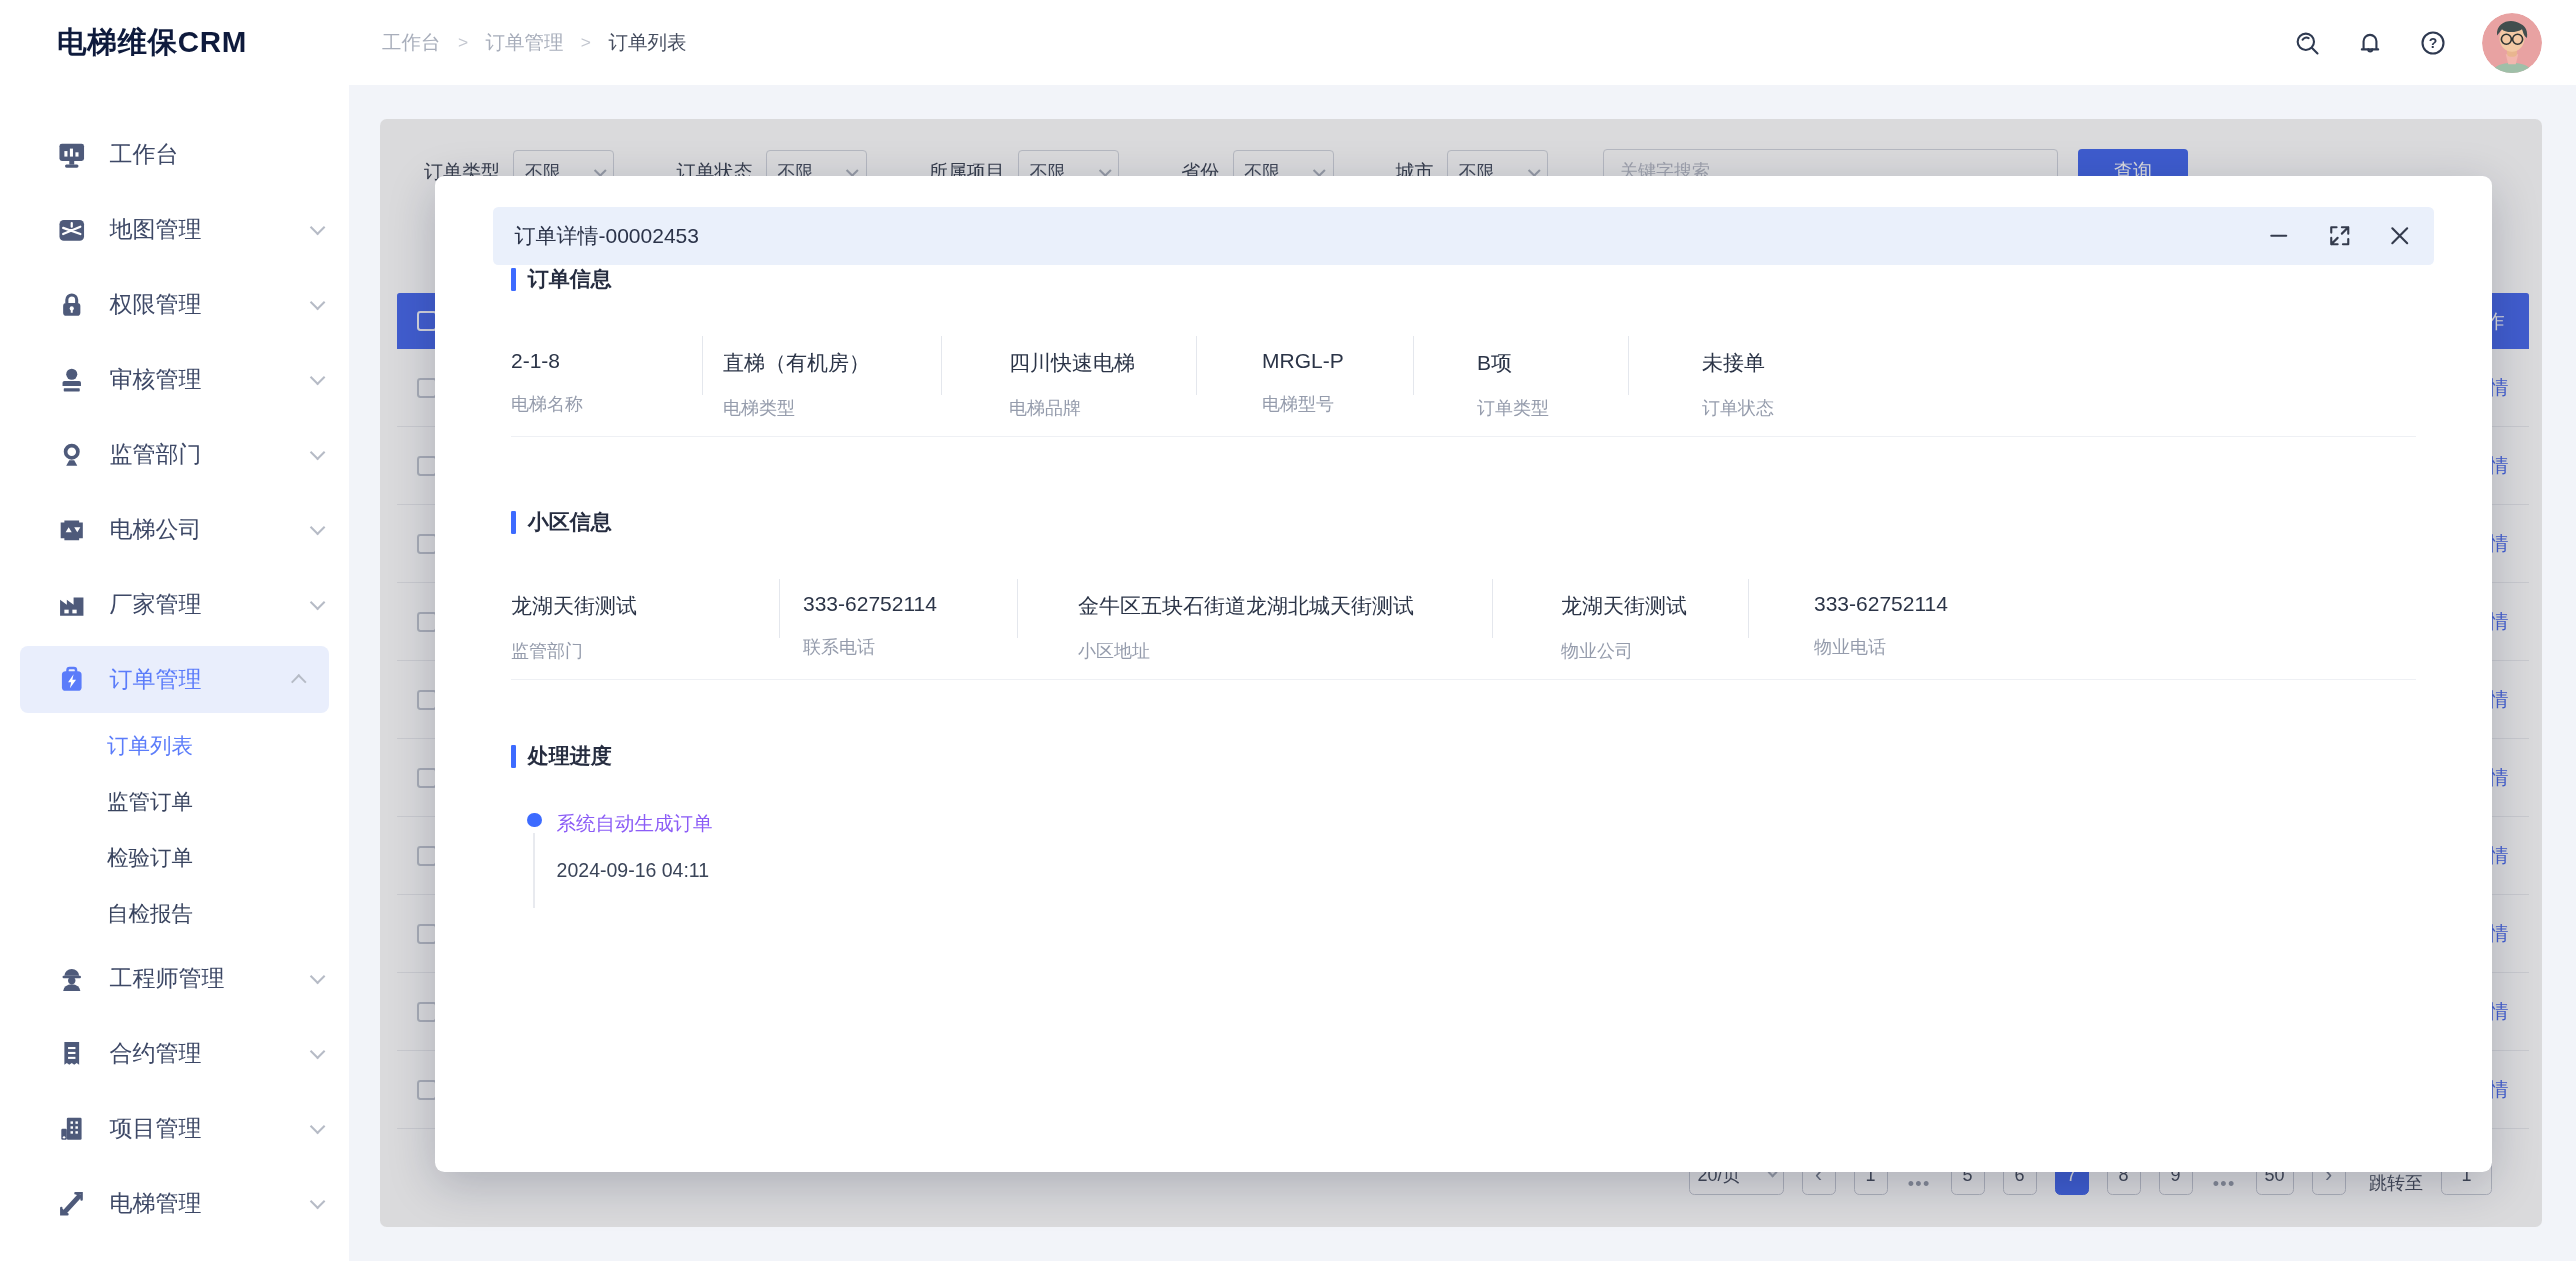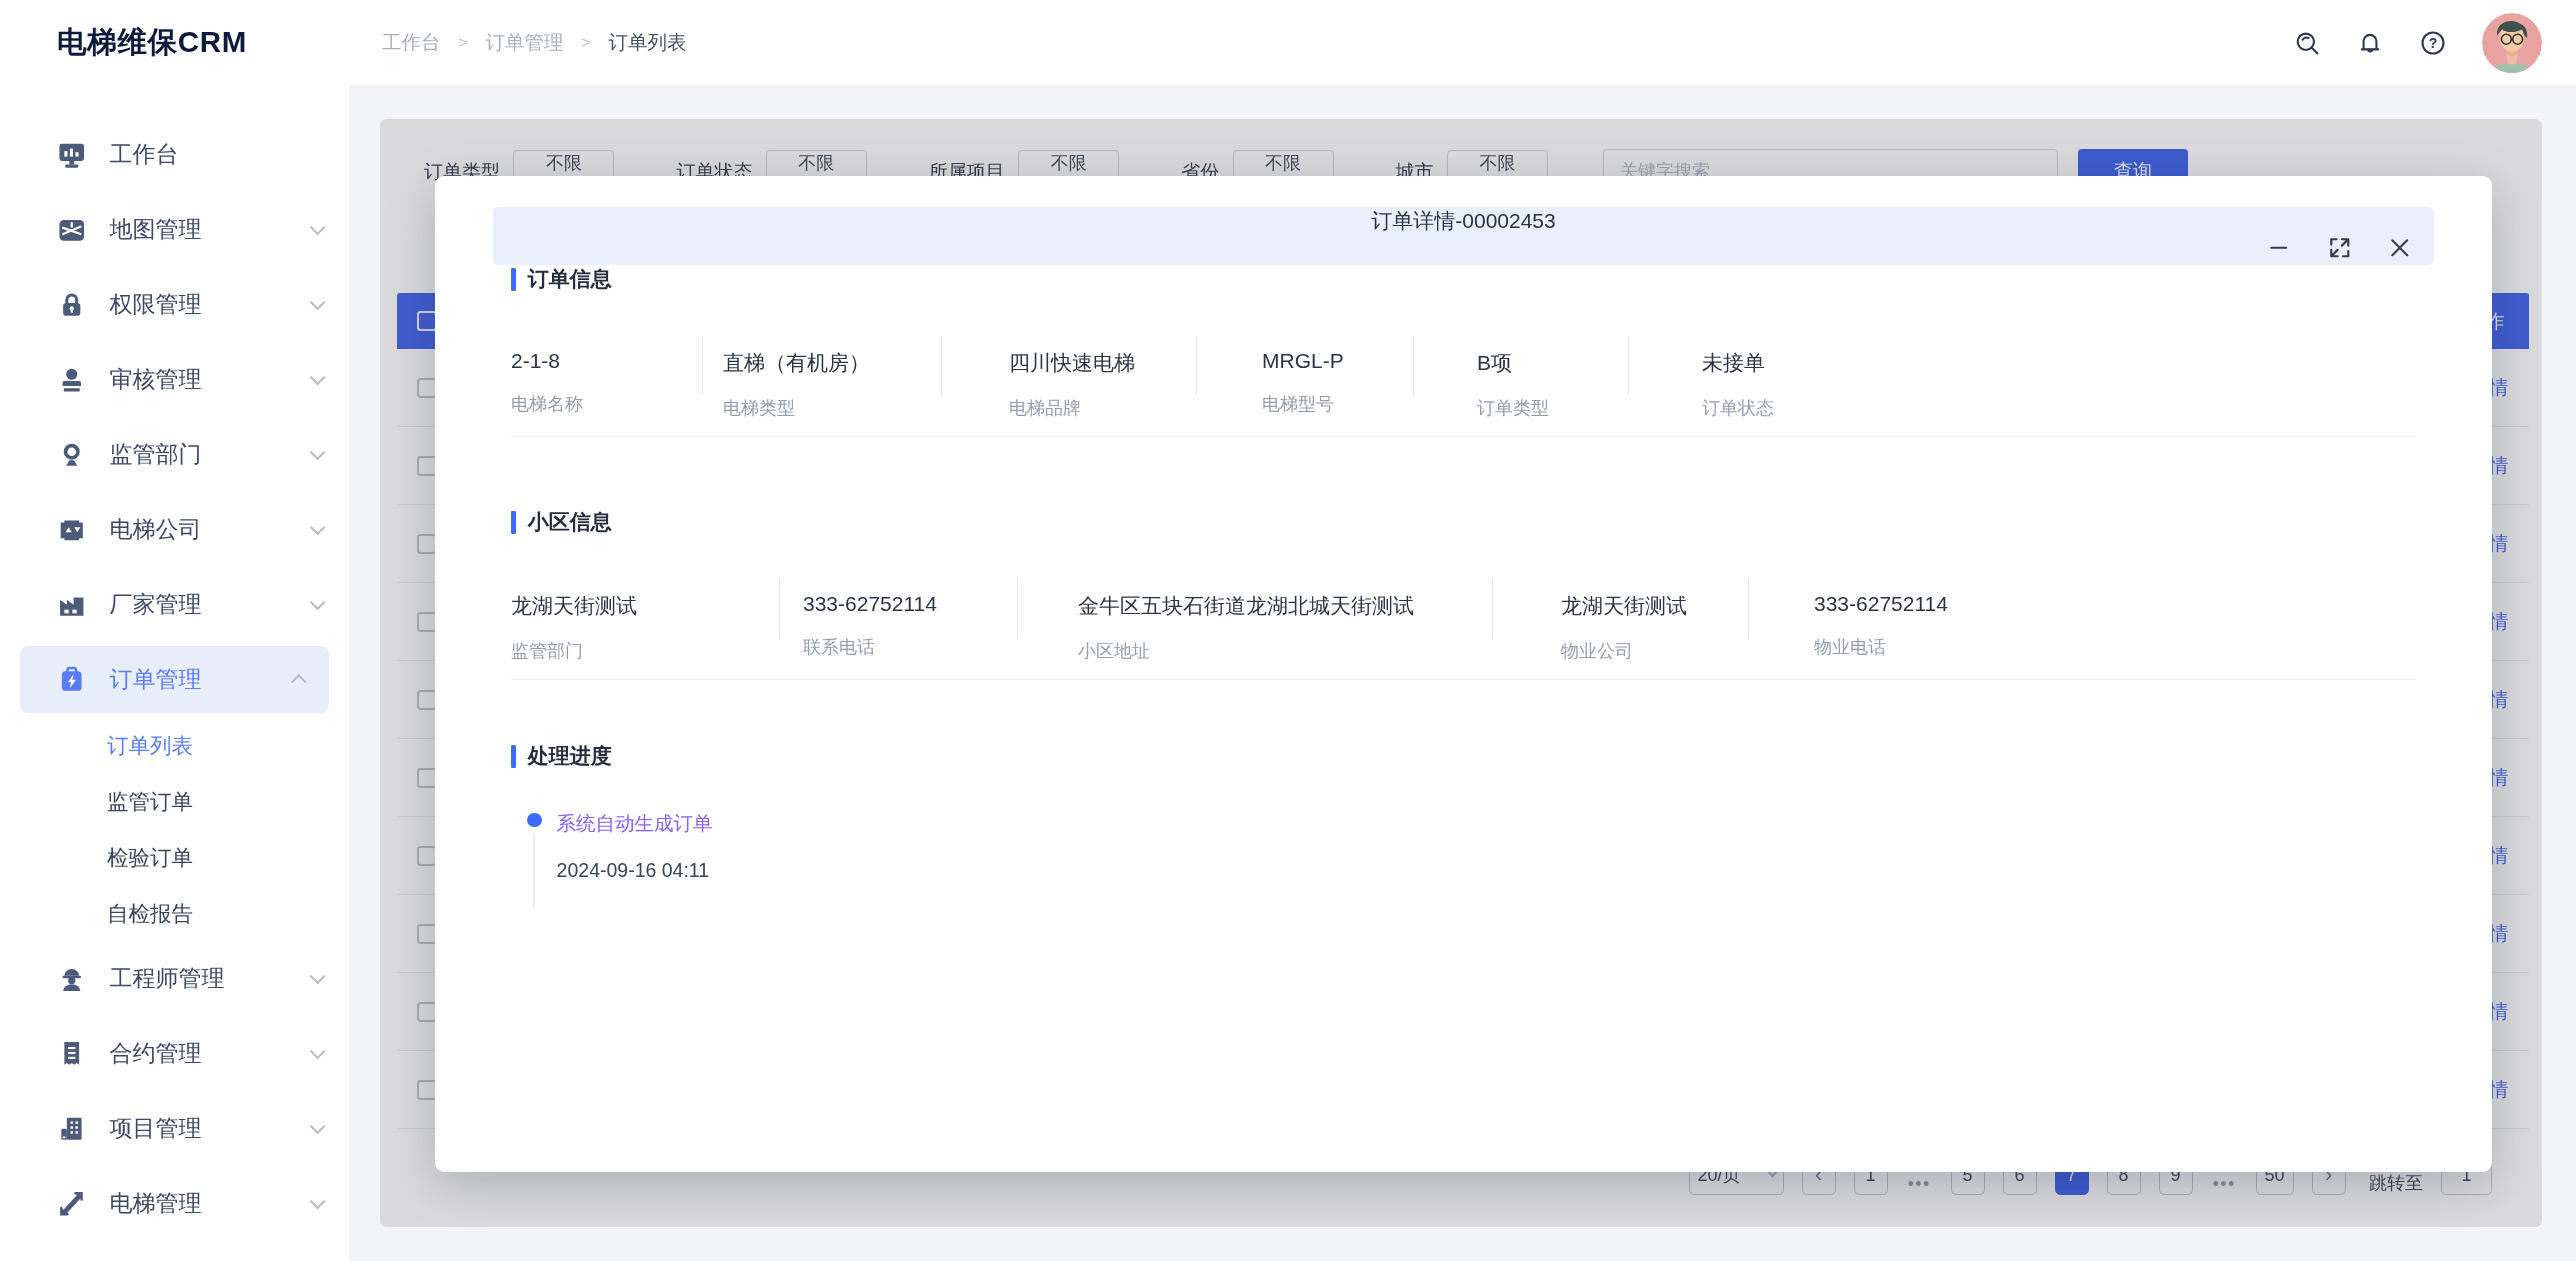--- a/index.html
+++ b/index.html
@@ -34,21 +34,21 @@
                   font-size:21.5px; color:#39445F; cursor:pointer; }
   .submenu-item.active { color:#5B7CFA; }
 
   
   .card { position:absolute; left:380px; top:119px; width:2162px; height:1108px; background:#FFFFFF;
           border-radius:6.7px; z-index:1; }
   .filters { position:absolute; left:44px; top:30px; height:46px; display:flex; align-items:center; }
   .f-group { display:flex; align-items:center; margin-right:62px; }
   .f-label { font-size:19px; color:#3E4656; margin-right:13.4px; white-space:nowrap; }
   .f-select { width:101px; height:44px; border:1.3px solid #D4D7DF; border-radius:4px; background:#fff;
-              display:flex; align-items:center; padding:0 10.7px; font-size:18px; color:#4A5263; cursor:pointer;flex-direction:column; }
+              display:flex; align-items:center; padding:0 10.7px; font-size:18px; color:#4A5263; cursor:pointer; }
   .f-select .chev { width:8.7px; height:8.7px; border-color:#AEB3BE; margin-left:auto; }
   .search-input { position:absolute; left:1223px; top:30px; width:455px; height:44px; border:1.3px solid #D4D7DF;
                   border-radius:4px; font-size:18px; padding:0 16px; color:#3E4656; outline:none; background:#fff; }
   .search-input::placeholder { color:#B7BBC6; }
   .query-btn { position:absolute; left:1698px; top:30px; width:110px; height:44px; background:#466AEF; color:#fff;
                font-size:19px; border:none; border-radius:4px; cursor:pointer; }
 
   .table { position:absolute; left:17px; right:13.4px; top:174px; }
   .t-header { height:56px; background:#4A6BEF; border-radius:2.7px 2.7px 0 0; display:flex; align-items:center; }
   .t-header .hdr-action { margin-left:auto; margin-right:24px; color:#FFFFFF; font-size:19.5px; }
@@ -72,21 +72,21 @@
                 font-size:18px; color:#4A5160; outline:none; background:#fff; }
 
   
   .overlay { position:absolute; left:380px; top:119px; width:2162px; height:1108px;
              background:rgba(18,22,32,0.155); border-radius:6.7px; z-index:5; }
 
   
   .modal { position:absolute; left:435px; top:176px; width:2057px; height:996px; background:#FFFFFF;
            border-radius:9.4px; box-shadow:0 12px 47px rgba(15,25,55,0.22); z-index:10; }
   .modal-header { margin:31px 58px 0; height:58px; background:#EAF0FB; border-radius:5.4px;
-                  display:flex; align-items:center; padding:0 21.5px;flex-direction:column; }
+                  display:flex; align-items:center; padding:0 21.5px; }
   .modal-title { font-size:21px; color:#2B3349; }
   .win-controls { margin-left:auto; display:flex; align-items:center; gap:35px; }
   .wc-icon { width:25.5px; height:25.5px; display:block; cursor:pointer; }
   .modal-body { padding:0 76px; }
   .section-title { display:flex; align-items:center; gap:12px; font-size:21px; font-weight:bold; color:#262D40; }
   .sec-bar { width:4.7px; height:23px; background:#3D6BFF; border-radius:1.3px; flex:none; }
   .st-1 { } .st-2 { margin-top:71px; } .st-3 { margin-top:62px; }
   .fields-row { position:relative; height:74px; margin-top:44px; }
   .field { position:absolute; top:12px; }
   .f-value { font-size:21px; color:#2B3447; white-space:nowrap; }

